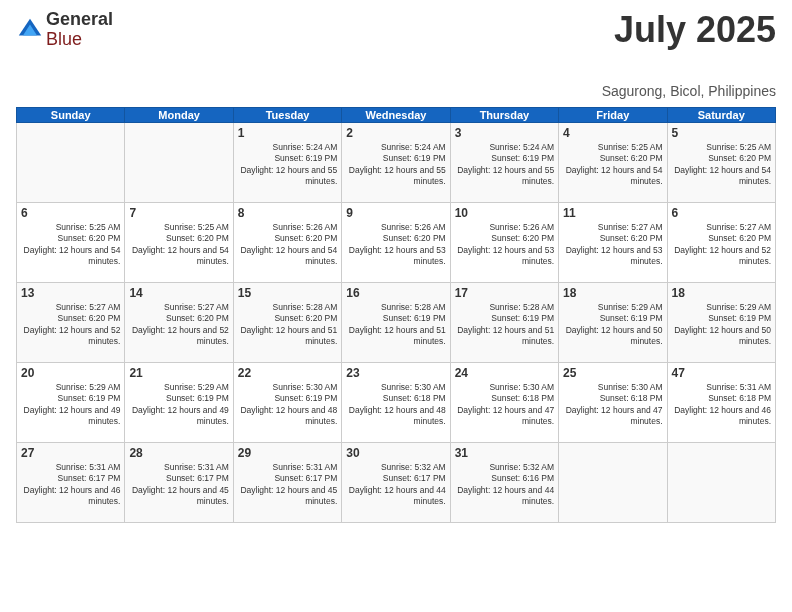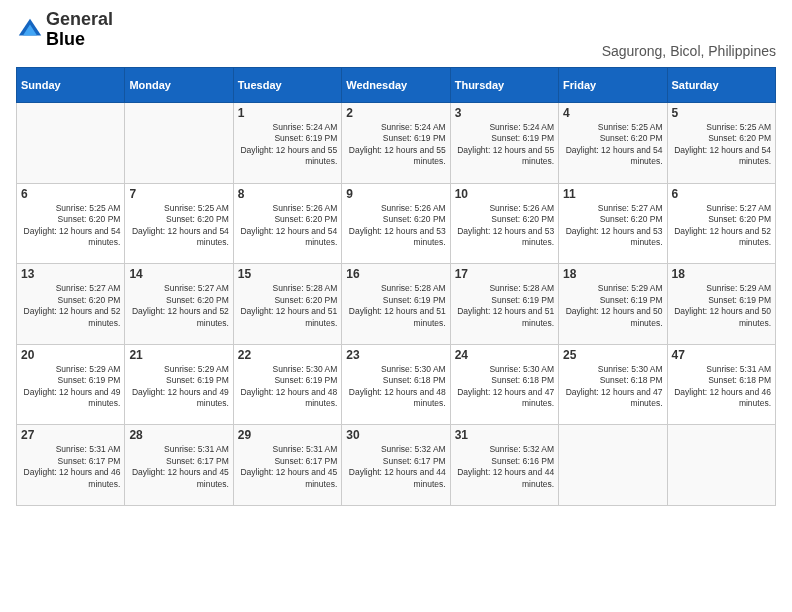--- a/index.html
+++ b/index.html
@@ -32,22 +32,22 @@
       flex-direction: column;
       line-height: 1.1;
     }
     .logo-general {
       font-size: 18px;
       font-weight: bold;
       color: #333;
     }
     .logo-blue {
       font-size: 18px;
-      font-weight: bold;
-      color: #000000;
+      font-weight: normal;
+      color: #7f1d1d;
     }
     .logo-icon {
       width: 28px;
       height: 28px;
       margin-right: 2px;
     }
     .title-section {
       text-align: right;
     }
     .month-title {
@@ -66,22 +66,22 @@
       border: 1px solid #ccc;
       border-collapse: collapse;
       width: 100%;
       table-layout: fixed;
     }
     .calendar th {
       background-color: #1565C0;
       color: #fff;
       font-size: 11px;
       font-weight: bold;
-      padding: 11px 4px;
-      text-align: left;
+      padding: 1px 4px;
+      text-align: center;
       border: 1px solid #1255a0;
     }
     .calendar td {
       border: 1px solid #ccc;
       vertical-align: top;
       padding: 3px 4px;
       font-size: 9px;
       color: #333;
       height: 80px;
       width: calc(100% / 7);
@@ -122,20 +122,21 @@
       <svg class="logo-icon" viewBox="0 0 40 40">
         <polygon points="20,4 36,28 4,28" fill="#1565C0"></polygon>
         <polygon points="20,12 30,28 10,28" fill="#42A5F5"></polygon>
       </svg>
       <div class="logo-text">
         <span class="logo-general">General</span>
         <span class="logo-blue">Blue</span>
       </div>
     </div>
     <div class="title-section">
+      <div class="month-title">July 2025</div>
       <div class="location">Sagurong, Bicol, Philippines</div>
     </div>
   </div>
 
   <table class="calendar">
     <thead>
       <tr>
       <th>Sunday</th>
           <th>Monday</th>
           <th>Tuesday</th>

